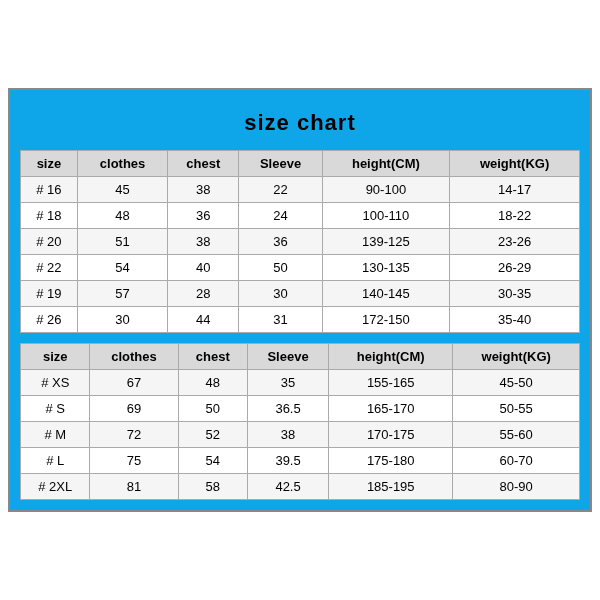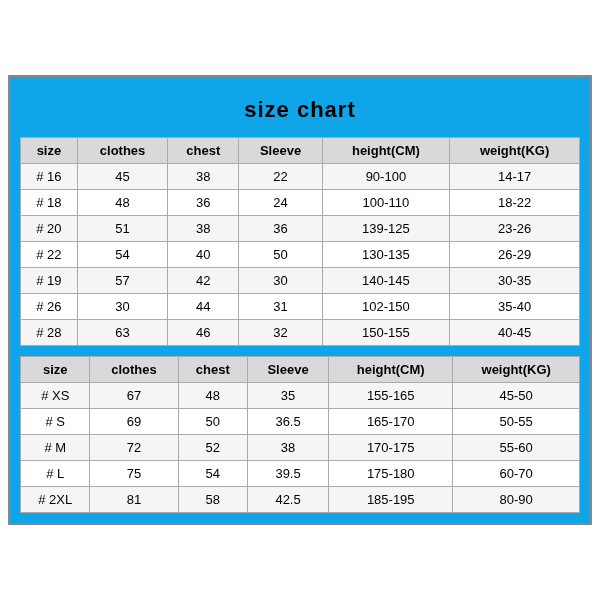--- a/index.html
+++ b/index.html
@@ -95,40 +95,32 @@
           <td># 22</td>
           <td>54</td>
           <td>40</td>
           <td>50</td>
           <td>130-135</td>
           <td>26-29</td>
         </tr>
         <tr>
           <td># 19</td>
           <td>57</td>
-          <td>42</td>
+          <td>28</td>
           <td>30</td>
           <td>140-145</td>
           <td>30-35</td>
         </tr>
         <tr>
           <td># 26</td>
           <td>30</td>
           <td>44</td>
           <td>31</td>
-          <td>102-150</td>
+          <td>172-150</td>
           <td>35-40</td>
-        </tr>
-        <tr>
-          <td># 28</td>
-          <td>63</td>
-          <td>46</td>
-          <td>32</td>
-          <td>150-155</td>
-          <td>40-45</td>
         </tr>
       </tbody>
   </table>
 
   <div class="spacer"></div>
 
   <table>
     <thead>
       <tr>
           <th>size</th>

